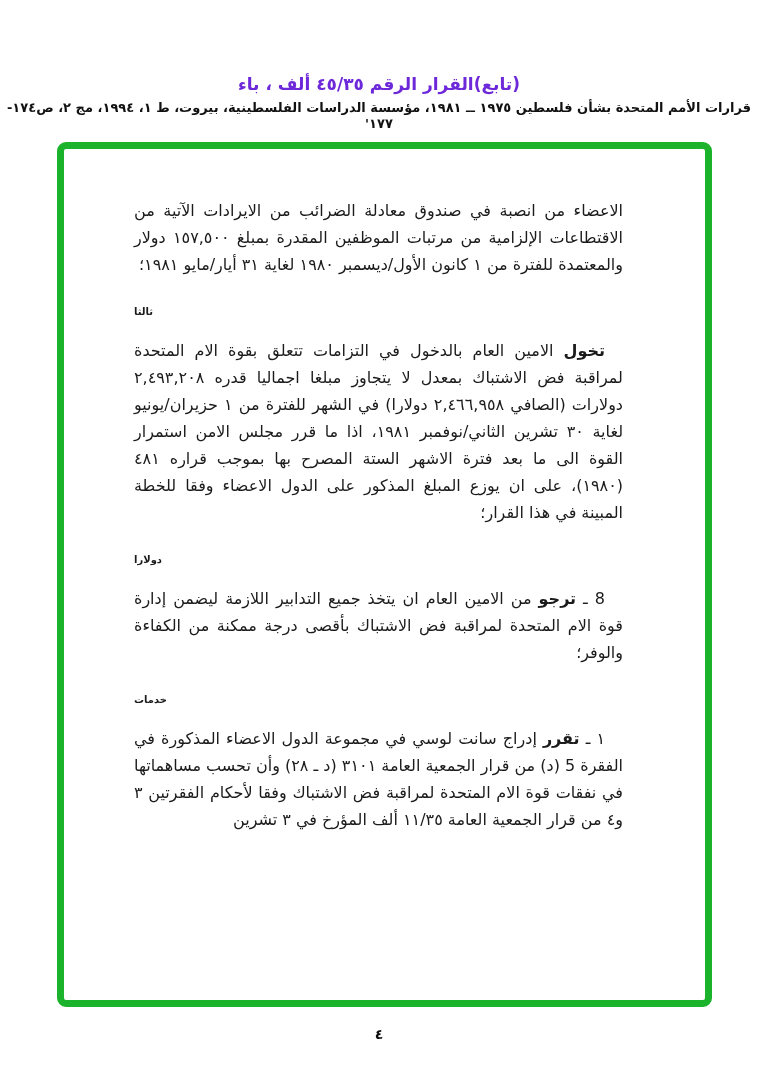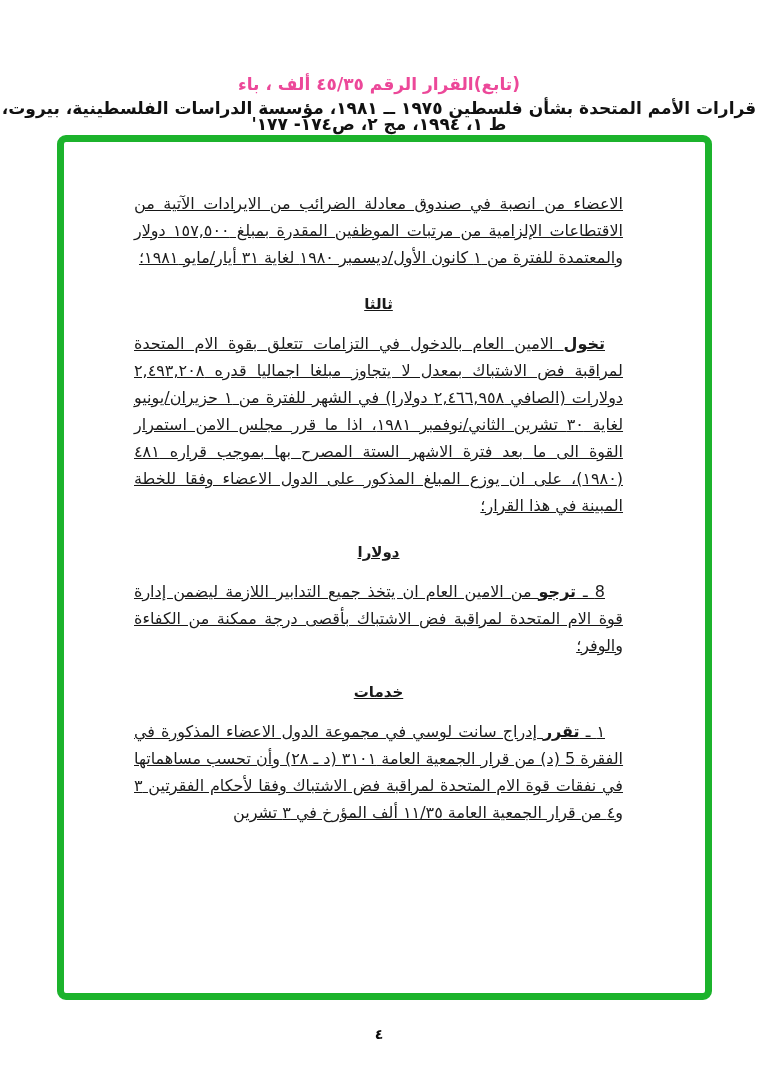--- a/index.html
+++ b/index.html
@@ -17,56 +17,55 @@
     top: 72px;
     left: 0;
     width: 758px;
     text-align: center;
     direction: rtl;
   }
   .doc-title {
     font-size: 17px;
     font-weight: bold;
     letter-spacing: 0.5px;
-    color: #ec4899;
+    color: #6d28d9;
     line-height: 24px;
   }
   .doc-citation {
     margin-top: 4px;
-    font-size: 17px;
+    font-size: 13px;
     font-weight: bold;
     color: #111111;
     line-height: 16px;
   }
   .content-frame {
     position: absolute;
     left: 57px;
-    top: 135px;
+    top: 142px;
     width: 655px;
     height: 865px;
     border: 7px solid #1cb32c;
     border-radius: 9px;
     background: #ffffff;
-    text-decoration: underline;
   }
   .frame-inner {
     direction: rtl;
     padding: 48px 82px 0 70px;
     font-size: 16px;
     line-height: 27px;
     text-align: justify;
     color: #1b1b1b;
   }
   .para { text-indent: 18px; }
   .para.no-indent { text-indent: 0; }
   .lead-word { font-weight: bold; }
   .section-heading {
-    text-align: center;
+    text-align: left;
     font-weight: bold;
-    font-size: 15px;
+    font-size: 10px;
     margin: 20px 0 12px 0;
     text-indent: 0;
   }
   .page-number {
     position: absolute;
     left: 0;
     top: 1026px;
     width: 758px;
     text-align: center;
     font-size: 14px;

